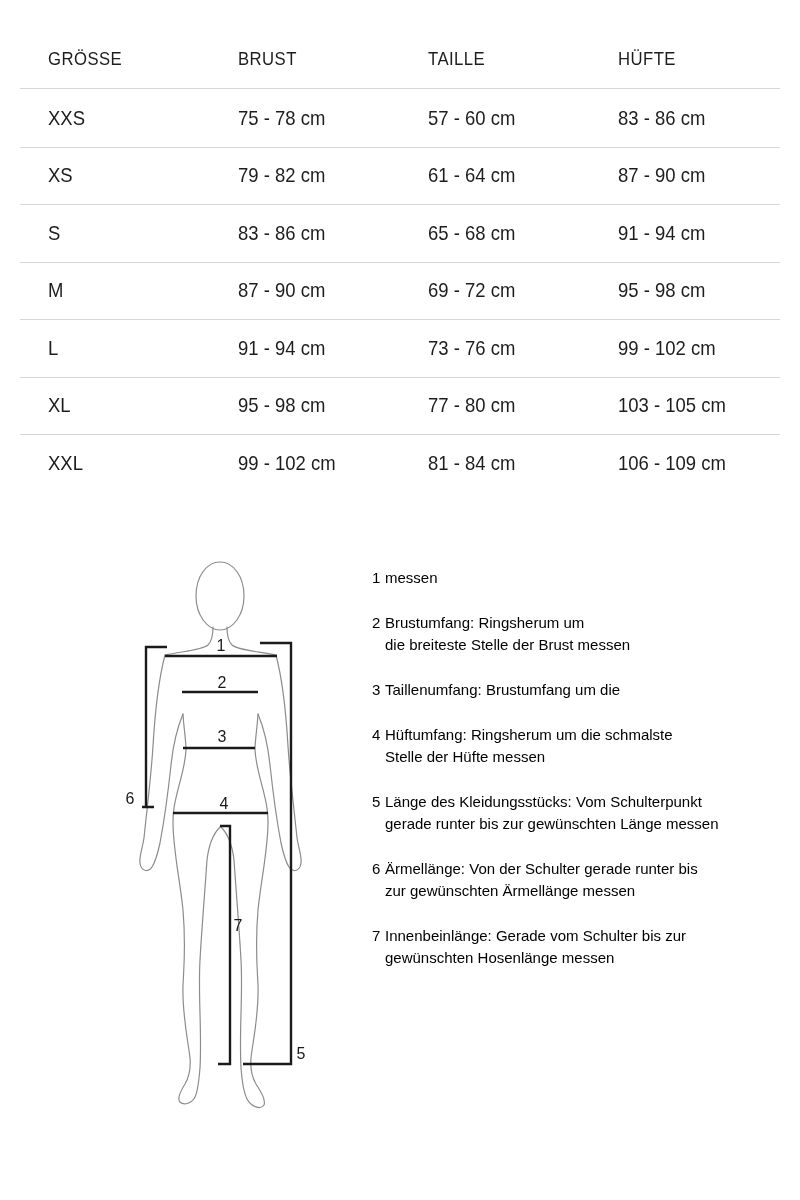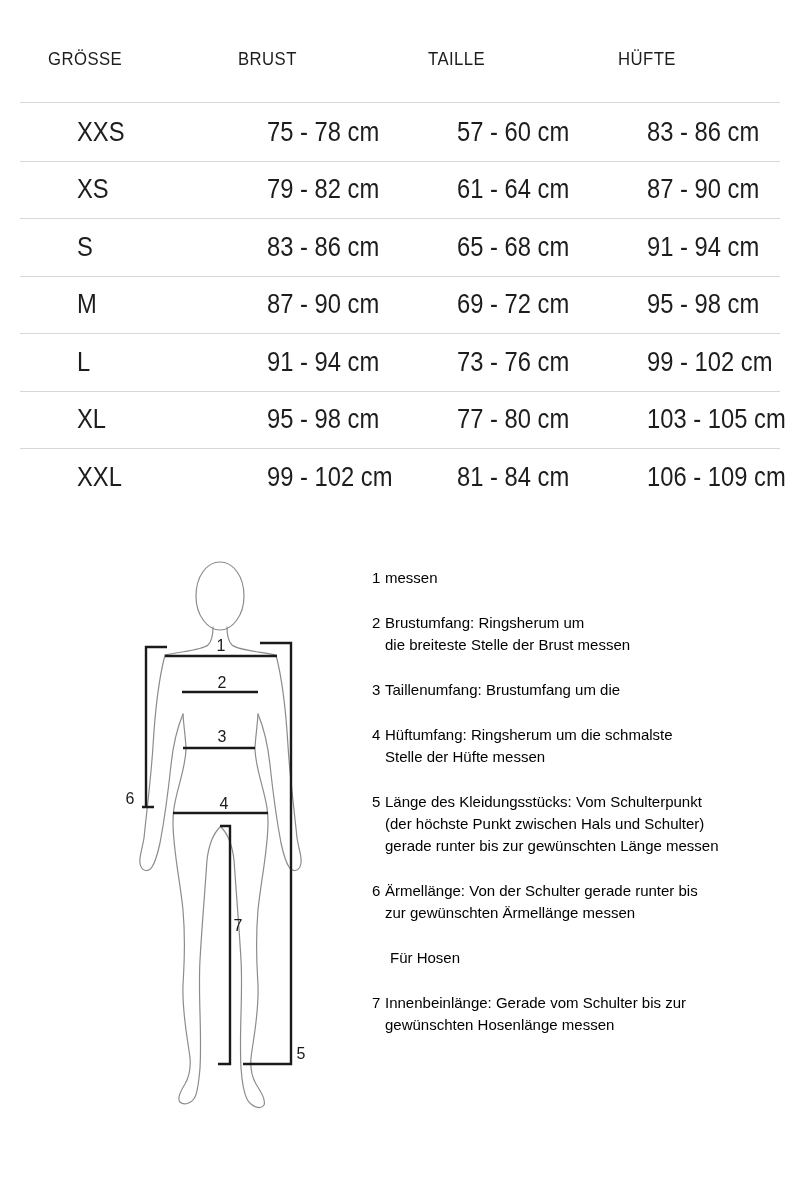--- a/index.html
+++ b/index.html
@@ -2,26 +2,26 @@
 <html><head>
 <meta charset="utf-8">
 <style>
   html,body{margin:0;padding:0;}
   body{
     width:800px;height:1200px;background:#ffffff;position:relative;
     font-family:"Liberation Sans",sans-serif;color:#1d1d1d;overflow:hidden;
   }
   
   .size-table{position:absolute;left:0;top:0;width:800px;}
-  .thead{position:relative;height:103px;}
+  .thead{position:relative;height:89px;}
   .thead::after{content:"";position:absolute;left:20px;right:20px;bottom:0;border-bottom:1px solid #d8d8d8;}
   .thead .cell{position:absolute;top:48px;font-size:19px;letter-spacing:.5px;}
   .trow{position:relative;height:57.5px;}
   .trow + .trow::before{content:"";position:absolute;left:20px;right:20px;top:0;border-top:1px solid #d8d8d8;}
-  .trow .cell{position:absolute;top:50%;transform:translateY(-50%);font-size:27px;margin-left:29px;}
+  .trow .cell{position:absolute;top:50%;transform:translateY(-50%);font-size:21px;}
   .cell > span{display:inline-block;transform:scaleX(.88);transform-origin:0 50%;white-space:nowrap;}
   .c0{left:48px}.c1{left:238px}.c2{left:428px}.c3{left:618px}
   
   .figure-wrap{position:absolute;left:120px;top:550px;width:200px;height:570px;}
   .figure-wrap svg{display:block}
   .outline{fill:none;stroke:#8c8c8c;stroke-width:1.2;stroke-linecap:round;stroke-linejoin:round;}
   .measure{fill:none;stroke:#1a1a1a;stroke-width:2.4;stroke-linecap:butt;stroke-linejoin:miter;}
   .figlabel{font-family:"Liberation Sans",sans-serif;font-size:16px;fill:#1a1a1a;}
   
   .instructions{position:absolute;left:372px;top:567px;width:420px;font-size:15px;color:#000;}
@@ -140,27 +140,25 @@
     <div class="line">Taillenumfang: Brustumfang um die</div>
   </div>
   <div class="instr">
     <span class="num">4</span>
     <div class="line">Hüftumfang: Ringsherum um die schmalste</div>
     <div class="line">Stelle der Hüfte messen</div>
   </div>
   <div class="instr">
     <span class="num">5</span>
     <div class="line">Länge des Kleidungsstücks: Vom Schulterpunkt</div>
-    <div class="line">(der höchste Punkt zwischen Hals und Schulter)</div>
     <div class="line">gerade runter bis zur gewünschten Länge messen</div>
   </div>
   <div class="instr">
     <span class="num">6</span>
     <div class="line">Ärmellänge: Von der Schulter gerade runter bis</div>
     <div class="line">zur gewünschten Ärmellänge messen</div>
   </div>
-  <div class="trousers">Für Hosen</div>
   <div class="instr">
     <span class="num">7</span>
     <div class="line">Innenbeinlänge: Gerade vom Schulter bis zur</div>
     <div class="line">gewünschten Hosenlänge messen</div>
   </div>
 </div>
 
 </body></html>

